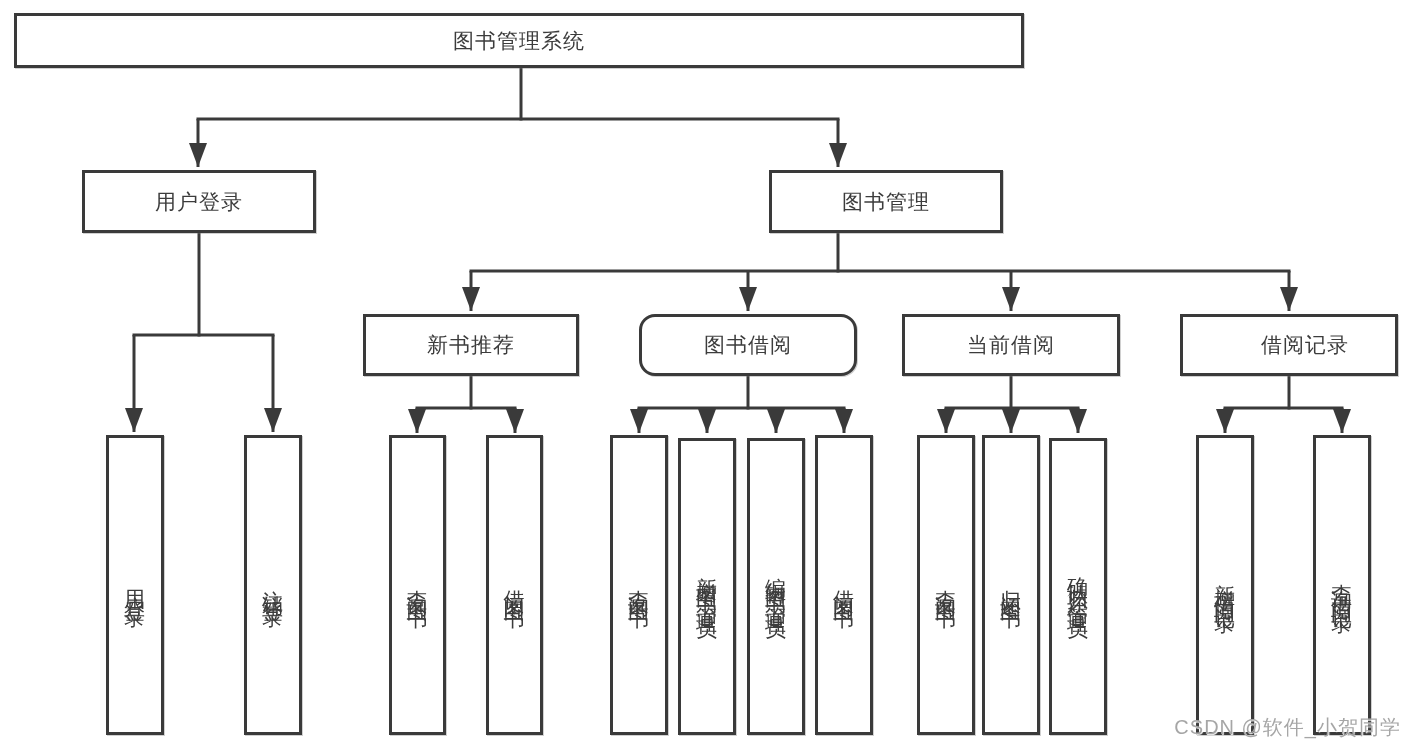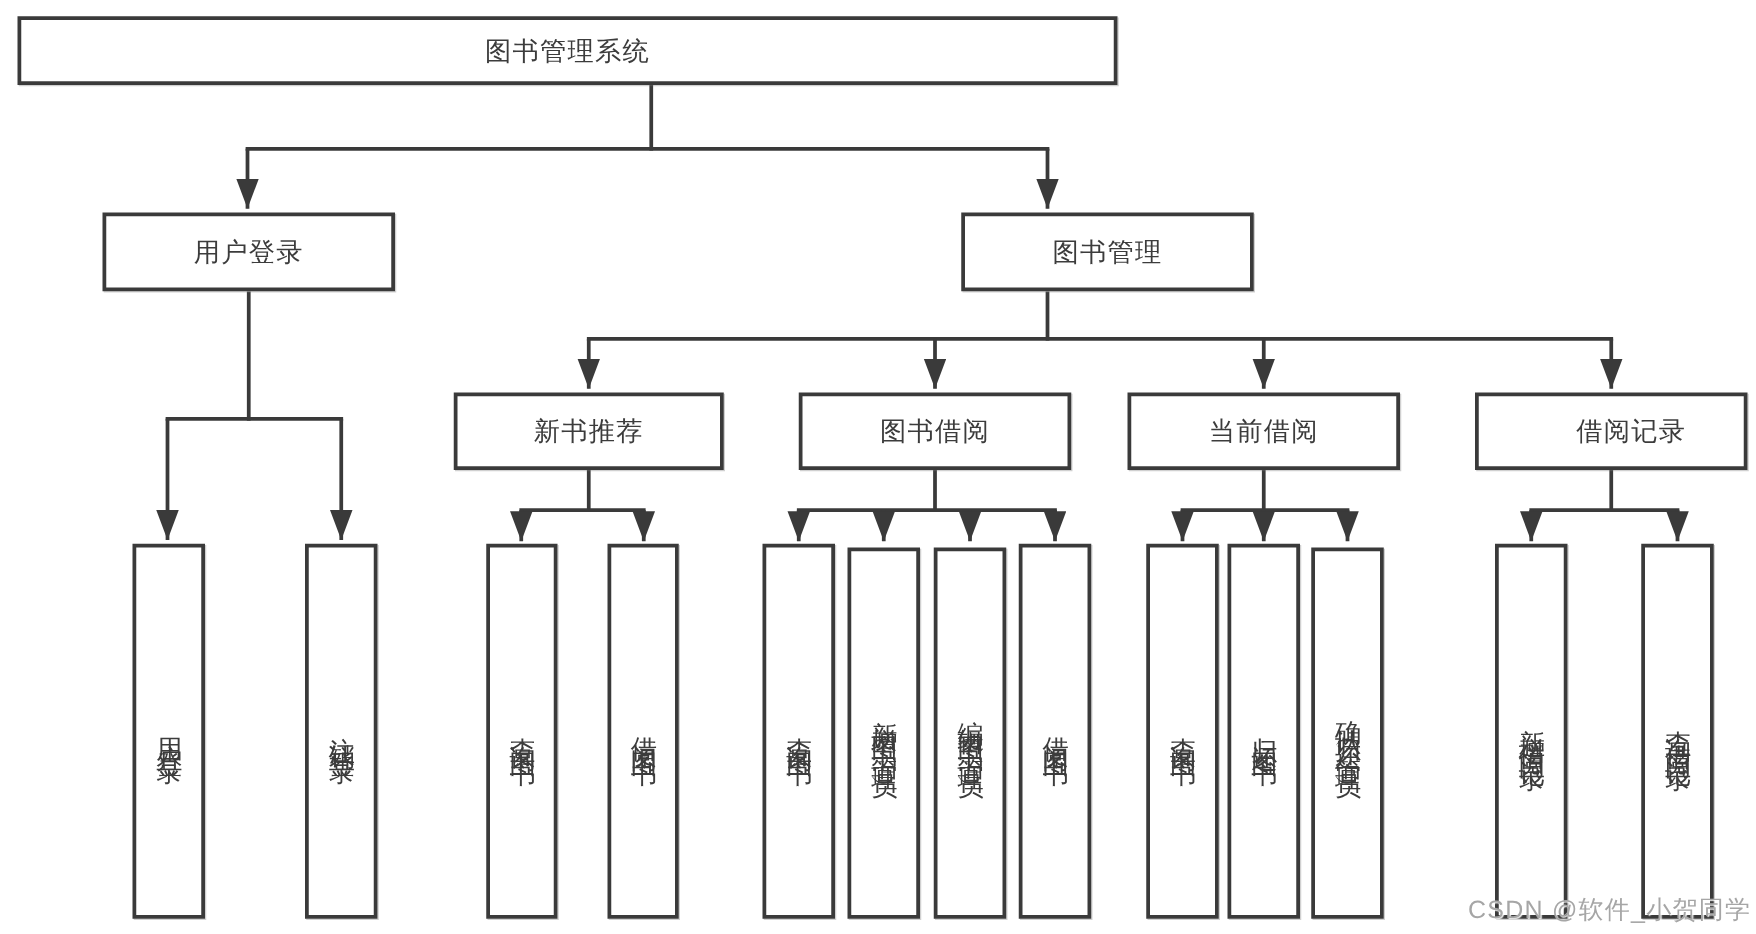--- a/index.html
+++ b/index.html
@@ -110,27 +110,27 @@
       <line x1="1011" y1="408" x2="1011" y2="433" marker-end="url(#arw)"></line>
       <line x1="1078" y1="408" x2="1078" y2="433" marker-end="url(#arw)"></line>
 
       <line x1="1289" y1="376" x2="1289" y2="409.5"></line>
       <line x1="1223.5" y1="408" x2="1343.5" y2="408"></line>
       <line x1="1225" y1="408" x2="1225" y2="433" marker-end="url(#arw)"></line>
       <line x1="1342" y1="408" x2="1342" y2="433" marker-end="url(#arw)"></line>
     </g>
   </svg>
 
-  <div class="box" style="left:14px; top:13px; width:880px; height:55px;">图书管理系统</div>
+  <div class="box" style="left:14px; top:13px; width:1010px; height:55px;">图书管理系统</div>
 
   <div class="box" style="left:82px; top:170px; width:234px; height:63px;">用户登录</div>
   <div class="box" style="left:721px; top:170px; width:234px; height:63px;margin-left:48px;">图书管理</div>
 
   <div class="box" style="left:363px; top:314px; width:216px; height:62px;">新书推荐</div>
-  <div class="box" style="left:639px; top:314px; width:218px; height:62px;">图书借阅</div>
+  <div class="box" style="left:639px; top:314px; width:218px; height:62px;border-radius:16px;">图书借阅</div>
   <div class="box" style="left:902px; top:314px; width:218px; height:62px;">当前借阅</div>
   <div class="box" style="left:1180px; top:314px; width:218px; height:62px;padding-left:32px;">借阅记录</div>
 
   <div class="vbox" style="left:106px; top:435px; width:58px; height:300px;">
     <span class="vtext">用户登录</span>
   </div>
   <div class="vbox" style="left:244px; top:435px; width:58px; height:300px;">
     <span class="vtext">注销登录</span>
   </div>
 

